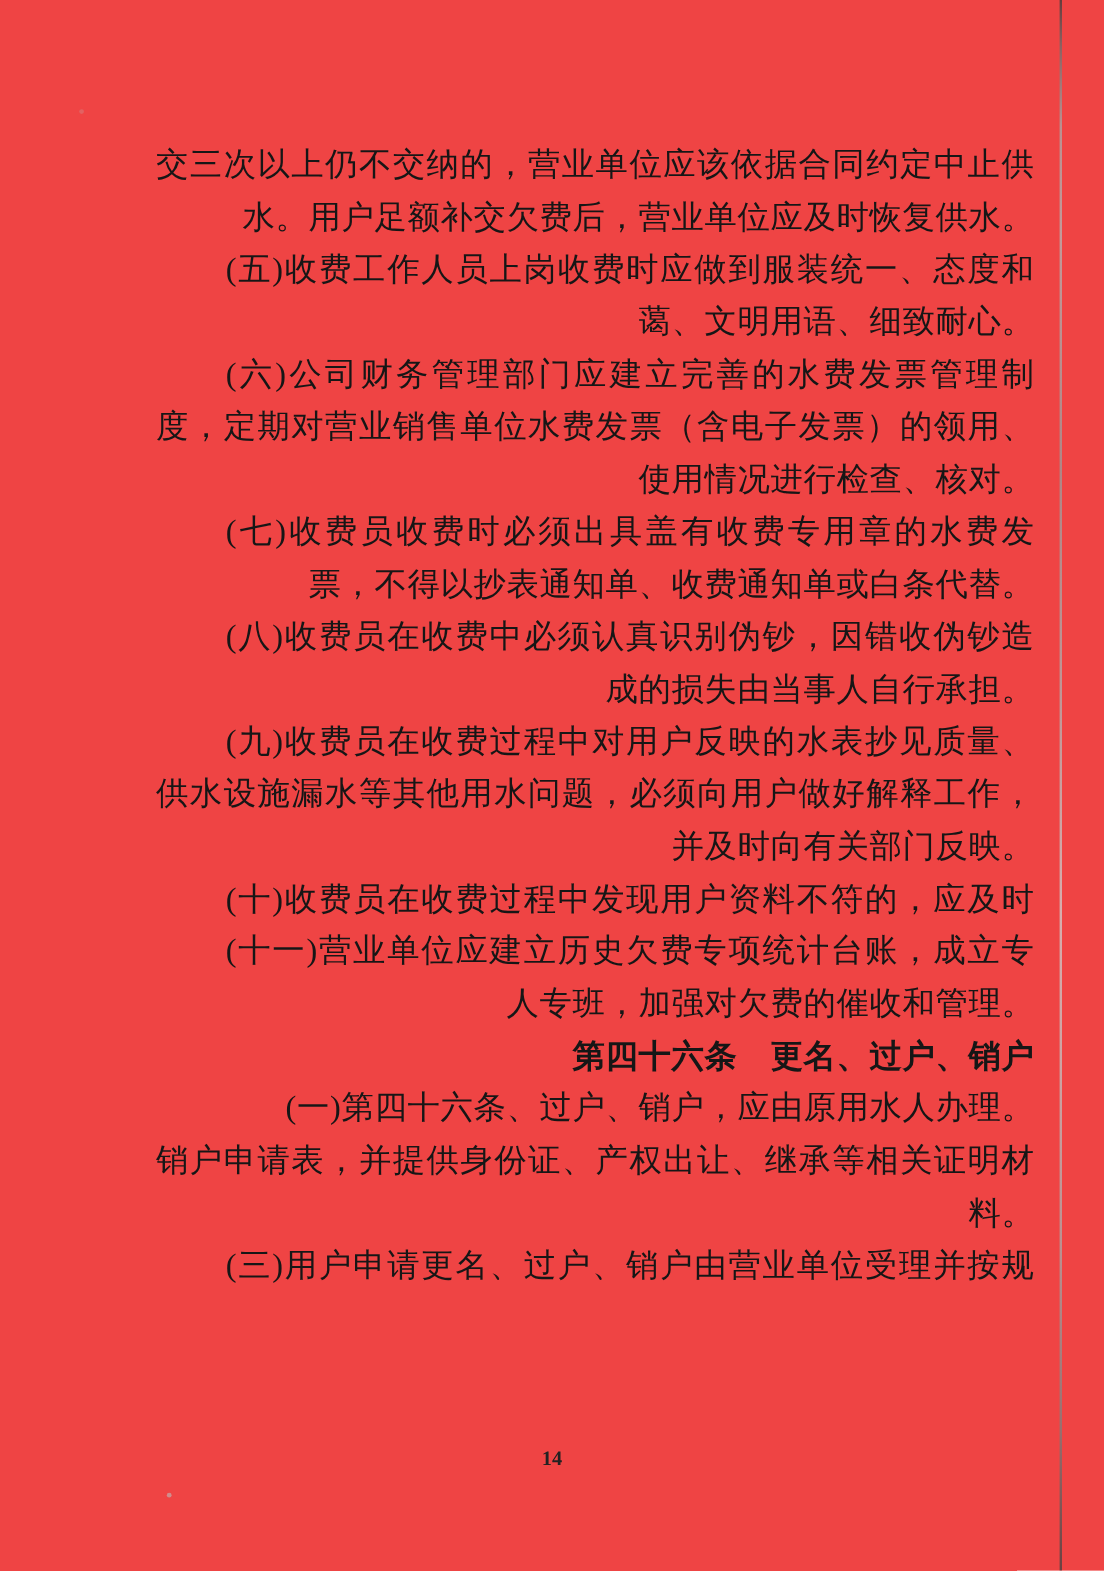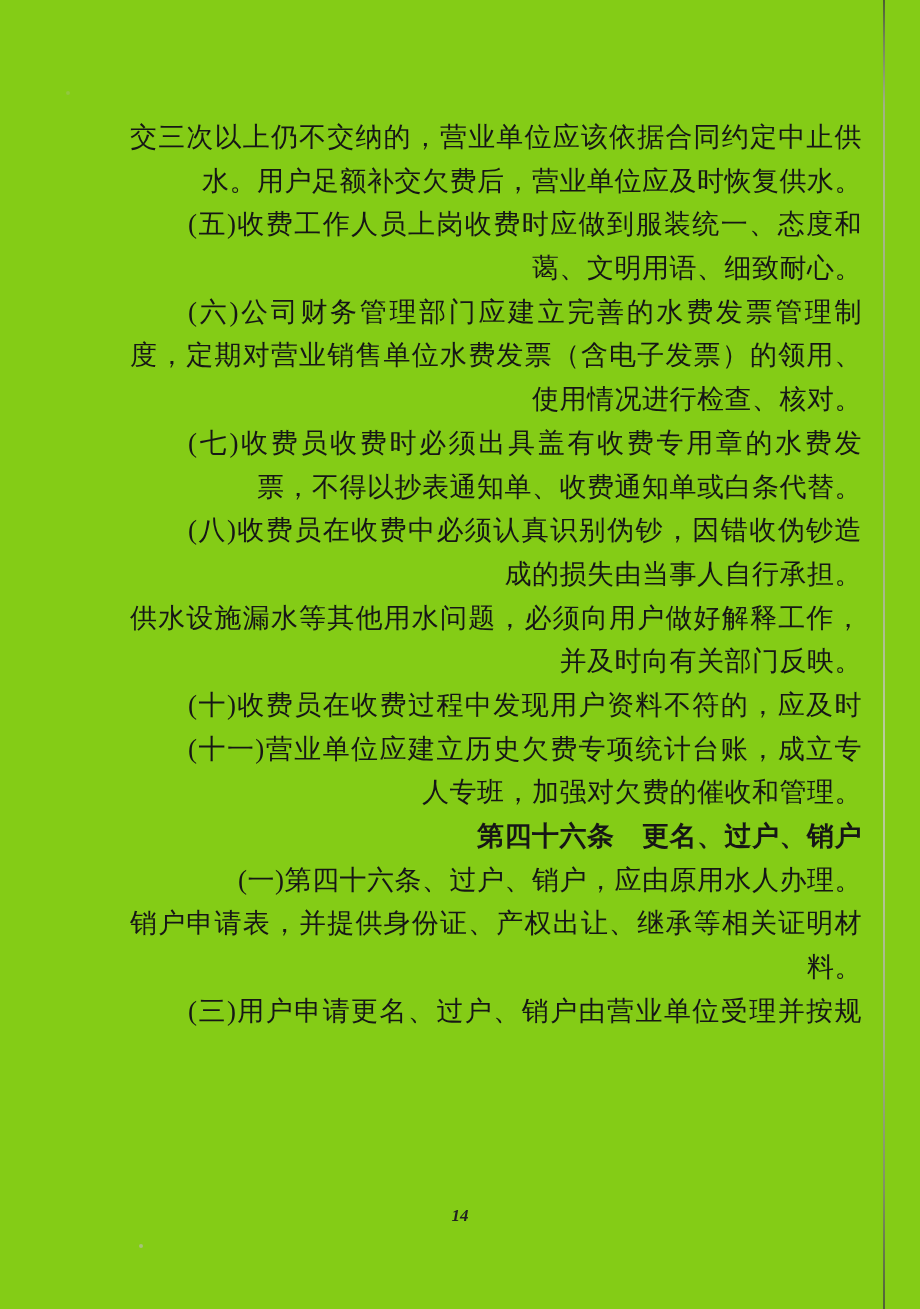--- a/index.html
+++ b/index.html
@@ -4,21 +4,21 @@
 <style>
   html, body {
     margin: 0;
     padding: 0;
     background: #ffffff;
   }
   .page {
     position: relative;
     width: 920px;
     height: 1309px;
-    background: #84cc16;
+    background: #ef4444;
     overflow: hidden;
     font-family: "Liberation Serif", "DejaVu Serif", serif;
     color: #161616;
   }
   .textblock {
     position: absolute;
     left: 130px;
     top: 116px;
     width: 732px;
     font-size: 27px;
@@ -43,21 +43,20 @@
   }
   .pagenum {
     position: absolute;
     left: 0;
     top: 1206px;
     width: 920px;
     text-align: center;
     font-size: 17px;
     font-weight: bold;
     color: #222;
-    font-style: italic;
   }
   .scanline {
     position: absolute;
     top: 0;
     left: 883px;
     width: 2px;
     height: 1309px;
     background: linear-gradient(to bottom,
       #3a3a3a 0%, #6c6c6c 3%, #a9a9a9 8%, #b5b5b5 15%,
       #9b9b9b 30%, #b2b2b2 45%, #cfcfcf 58%, #c2c2c2 68%,
@@ -83,20 +82,21 @@
     <div class="line">水。用户足额补交欠费后，营业单位应及时恢复供水。</div>
     <div class="line j ind">(五)收费工作人员上岗收费时应做到服装统一、态度和</div>
     <div class="line">蔼、文明用语、细致耐心。</div>
     <div class="line j ind">(六)公司财务管理部门应建立完善的水费发票管理制</div>
     <div class="line j">度，定期对营业销售单位水费发票（含电子发票）的领用、</div>
     <div class="line">使用情况进行检查、核对。</div>
     <div class="line j ind">(七)收费员收费时必须出具盖有收费专用章的水费发</div>
     <div class="line">票，不得以抄表通知单、收费通知单或白条代替。</div>
     <div class="line j ind">(八)收费员在收费中必须认真识别伪钞，因错收伪钞造</div>
     <div class="line">成的损失由当事人自行承担。</div>
+    <div class="line j ind">(九)收费员在收费过程中对用户反映的水表抄见质量、</div>
     <div class="line j">供水设施漏水等其他用水问题，必须向用户做好解释工作，</div>
     <div class="line">并及时向有关部门反映。</div>
     <div class="line j ind">(十)收费员在收费过程中发现用户资料不符的，应及时</div>
     <div class="line j ind">(十一)营业单位应建立历史欠费专项统计台账，成立专</div>
     <div class="line">人专班，加强对欠费的催收和管理。</div>
     <div class="line bold ind">第四十六条　更名、过户、销户</div>
     <div class="line ind">(一)第四十六条、过户、销户，应由原用水人办理。</div>
     <div class="line j">销户申请表，并提供身份证、产权出让、继承等相关证明材</div>
     <div class="line">料。</div>
     <div class="line j ind">(三)用户申请更名、过户、销户由营业单位受理并按规</div>

